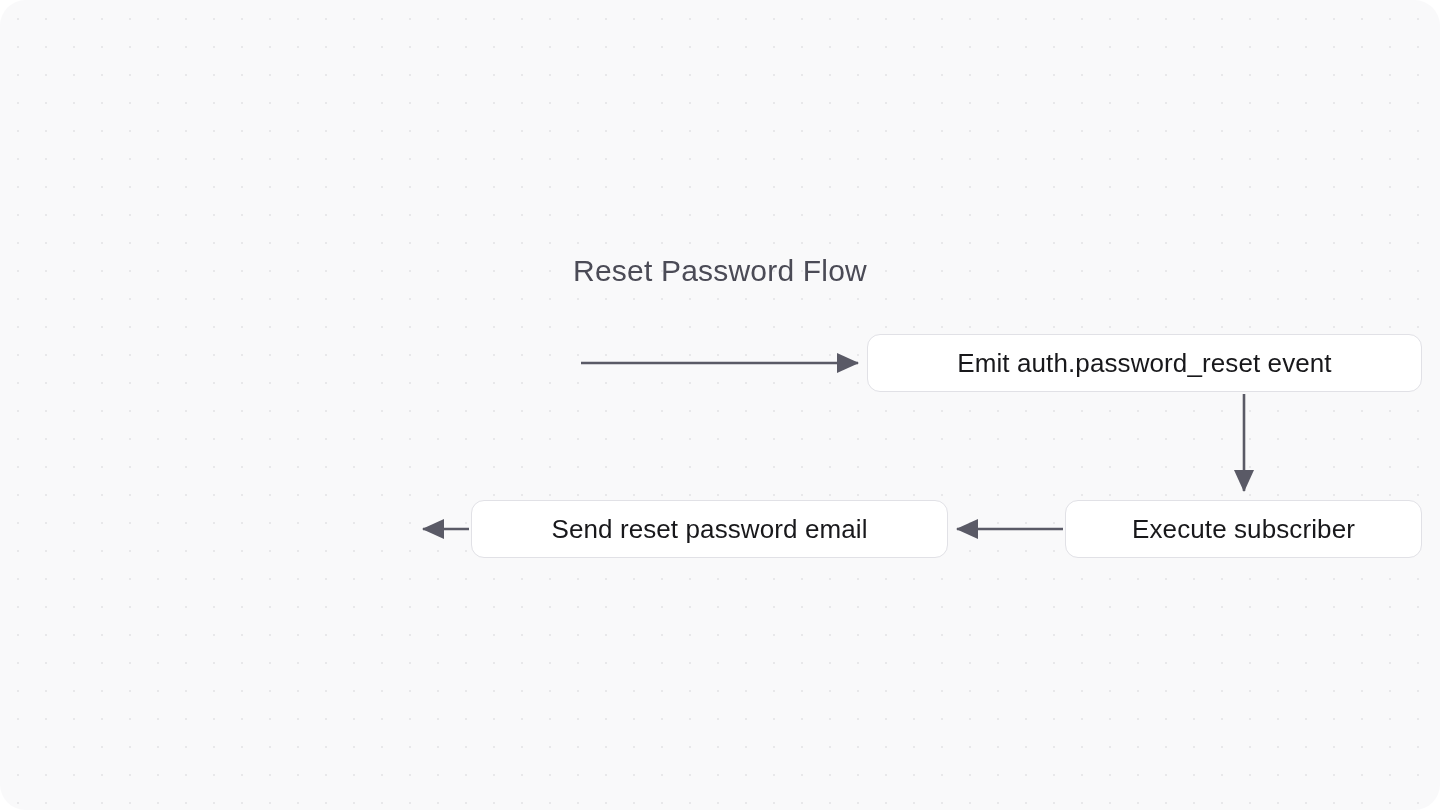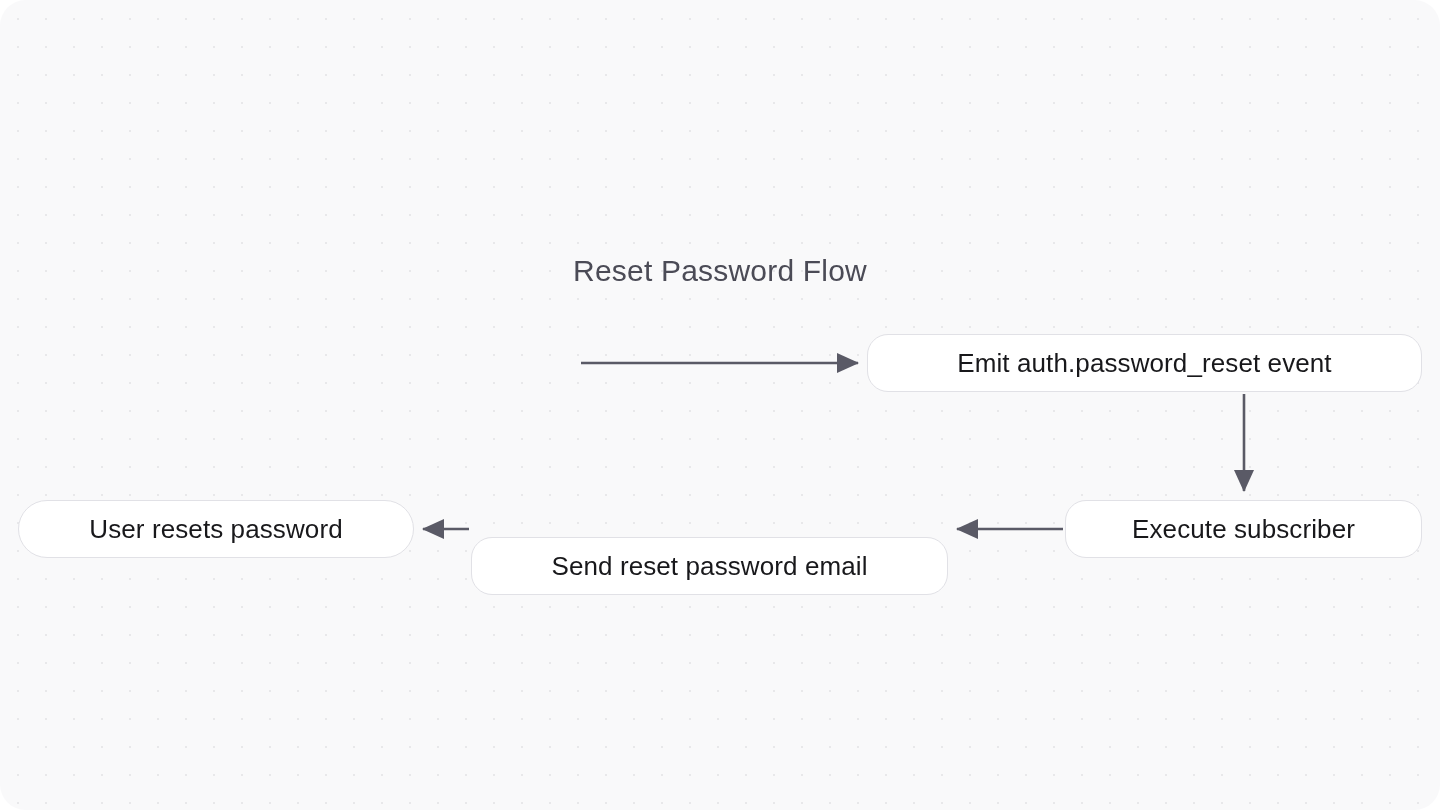--- a/index.html
+++ b/index.html
@@ -64,26 +64,26 @@
     align-items: center;
     justify-content: center;
     color: #18181b;
     font-size: 26px;
     line-height: 30px;
     font-weight: 400;
     white-space: nowrap;
     letter-spacing: 0.1px;
   }
   .node.pill { border-radius: 36px; }
-  .node.rect { border-radius: 21px; }
+  .node.rect { border-radius: 13px; }
 
   #node-request   { left: 18px;   top: 334px; width: 561px; height: 58px; }
   #node-emit      { left: 867px;  top: 334px; width: 555px; height: 58px; }
   #node-execute   { left: 1065px; top: 500px; width: 357px; height: 58px; text-align: right; }
-  #node-email     { left: 471px;  top: 500px; width: 477px; height: 58px; margin-top: 37px; }
+  #node-email     { left: 471px;  top: 500px; width: 477px; height: 58px; }
   #node-reset     { left: 18px;   top: 500px; width: 396px; height: 58px; }
 </style>
 </head>
 <body>
 
 <div id="canvas">
 
   <div id="flow-title">Reset Password Flow</div>
 
   <svg id="edges" width="1440" height="810" viewBox="0 0 1440 810">
@@ -108,15 +108,14 @@
     <line x1="469" y1="529" x2="423" y2="529" stroke="#5a5a66" stroke-width="2.6" marker-end="url(#arrowhead-l)"></line>
   </svg>
 
 
   <div class="node rect" id="node-emit">Emit auth.password_reset event</div>
 
   <div class="node rect" id="node-execute">Execute subscriber</div>
 
   <div class="node rect" id="node-email">Send reset password email</div>
 
-  <div class="node pill" id="node-reset">User resets password</div>
 
 </div>
 
 </body></html>

